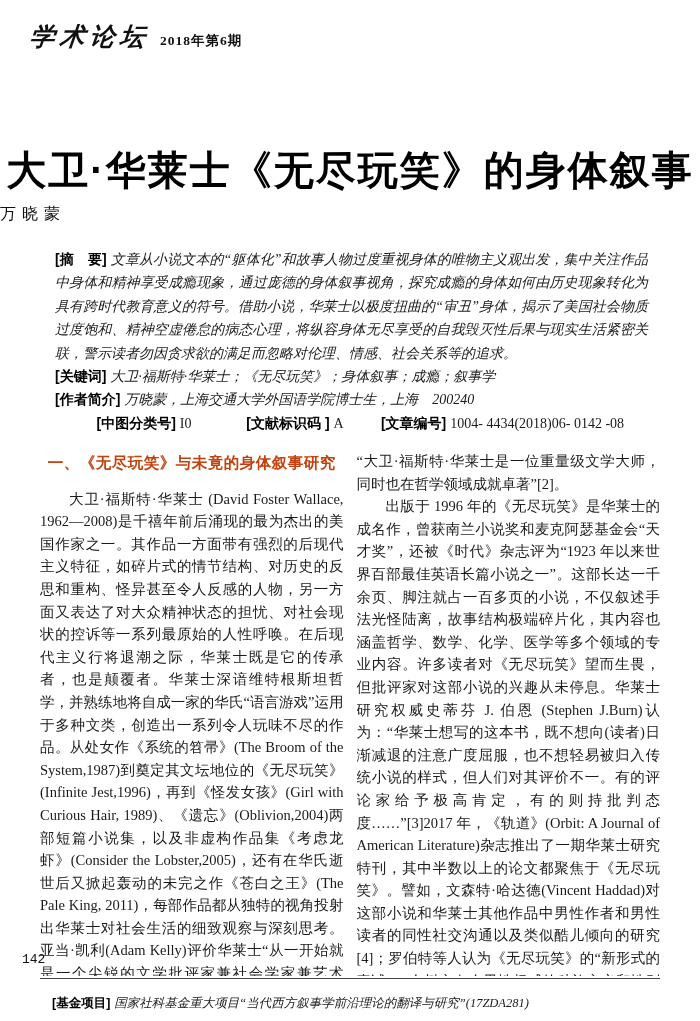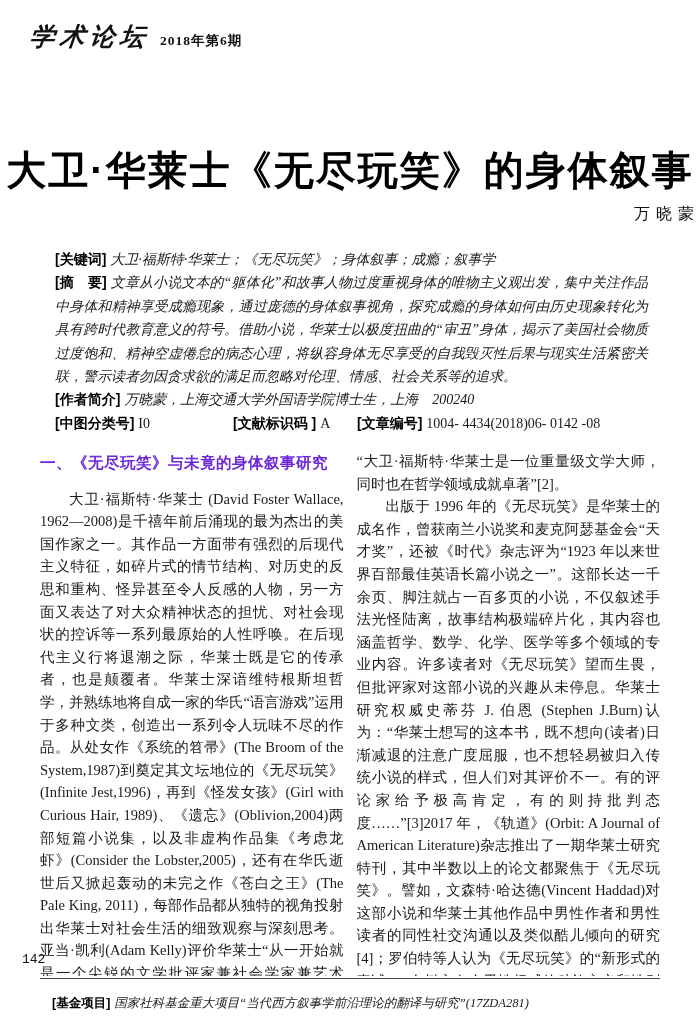--- a/index.html
+++ b/index.html
@@ -27,50 +27,50 @@
   }
   
   .article-title{
     position:absolute;top:116px;left:0;width:100%;
     text-align:center;
     font-family:"Liberation Sans", sans-serif;
     font-weight:bold;font-size:40px;letter-spacing:2px;color:#000;
   }
   .article-author{
     position:absolute;top:204px;left:0;width:100%;
-    text-align:right;font-size:16px;letter-spacing:6px;color:#111;
+    text-align:left;font-size:16px;letter-spacing:6px;color:#111;
   }
   
   .meta-block{
     position:absolute;top:248px;left:55px;right:52px;
     font-size:14px;line-height:23.4px;
     text-align:justify;
   }
   .meta-block p{margin:0;}
   .kai{font-style:italic;font-family:"Liberation Serif", serif;}
   .meta-label{
     font-family:"Liberation Sans", sans-serif;
     font-weight:bold;font-style:normal;color:#000;
     padding-right:4px;
   }
-  .clc-row{display:flex;text-align:left;font-style:normal;}
+  .clc-row{display:flex;text-align:center;font-style:normal;}
   .clc-seg1{width:178px;}
   .clc-seg2{width:124px;}
   .clc-seg3{flex:1;}
   
   .columns{
     position:absolute;top:450px;left:40px;right:40px;height:526px;
     display:flex;gap:13px;overflow:hidden;
   }
   .col{width:304px;overflow:hidden;font-size:14.5px;line-height:22.6px;text-align:justify;}
   .section-heading{
     margin:2px 0 13px 0;
     font-family:"Liberation Sans", sans-serif;
     font-weight:bold;font-size:15.5px;
-    text-align:left;letter-spacing:0.5px;color:#6d28d9;
+    text-align:center;letter-spacing:0.5px;color:#c2410c;
   }
   .para{margin:0;}
   .para.indent{text-indent:2em;}
   
   .footnote-rule{position:absolute;top:978px;left:40px;right:40px;border-top:1.2px solid #444;}
   .footnote{
     position:absolute;top:982px;left:52px;right:40px;
     font-size:12.5px;line-height:17px;
   }
   .footnote .meta-label{font-size:12.5px;}
@@ -87,22 +87,22 @@
   <div class="journal-header">
     <span class="journal-logo">学术论坛</span>
     <span class="journal-issue">2018年第6期</span>
   </div>
 
   <h1 class="article-title">大卫·华莱士《无尽玩笑》的身体叙事</h1>
 
   <div class="article-author">万晓蒙</div>
 
   <div class="meta-block">
+    <p class="kai"><span class="meta-label">[摘　要]</span><span>文章从小说文本的“躯体化”和故事人物过度重视身体的唯物主义观出发，集中关注作品中身体和精神享受成瘾现象，通过庞德的身体叙事视角，探究成瘾的身体如何由历史现象转化为具有跨时代教育意义的符号。借助小说，华莱士以极度扭曲的“审丑”身体，揭示了美国社会物质过度饱和、精神空虚倦怠的病态心理，将纵容身体无尽享受的自我毁灭性后果与现实生活紧密关联，警示读者勿因贪求欲的满足而忽略对伦理、情感、社会关系等的追求。</span></p>
     <p class="kai"><span class="meta-label">[关键词]</span><span>大卫·福斯特·华莱士；《无尽玩笑》；身体叙事；成瘾；叙事学</span></p>
-    <p class="kai"><span class="meta-label">[摘　要]</span><span>文章从小说文本的“躯体化”和故事人物过度重视身体的唯物主义观出发，集中关注作品中身体和精神享受成瘾现象，通过庞德的身体叙事视角，探究成瘾的身体如何由历史现象转化为具有跨时代教育意义的符号。借助小说，华莱士以极度扭曲的“审丑”身体，揭示了美国社会物质过度饱和、精神空虚倦怠的病态心理，将纵容身体无尽享受的自我毁灭性后果与现实生活紧密关联，警示读者勿因贪求欲的满足而忽略对伦理、情感、社会关系等的追求。</span></p>
     <p class="kai"><span class="meta-label">[作者简介]</span><span>万晓蒙，上海交通大学外国语学院博士生，上海　200240</span></p>
     <p class="clc-row">
       <span class="clc-seg1"><span class="meta-label">[中图分类号]</span><span>I0</span></span>
       <span class="clc-seg2"><span class="meta-label">[文献标识码 ]</span><span>A</span></span>
       <span class="clc-seg3"><span class="meta-label">[文章编号]</span><span>1004- 4434(2018)06- 0142 -08</span></span>
     </p>
   </div>
 
   <div class="columns">
     <div class="col">

